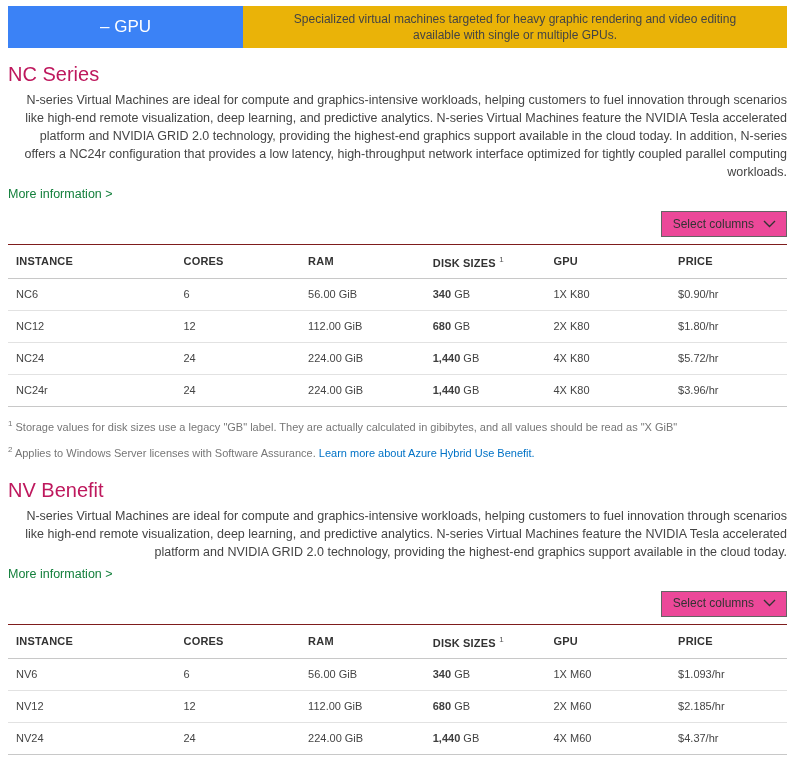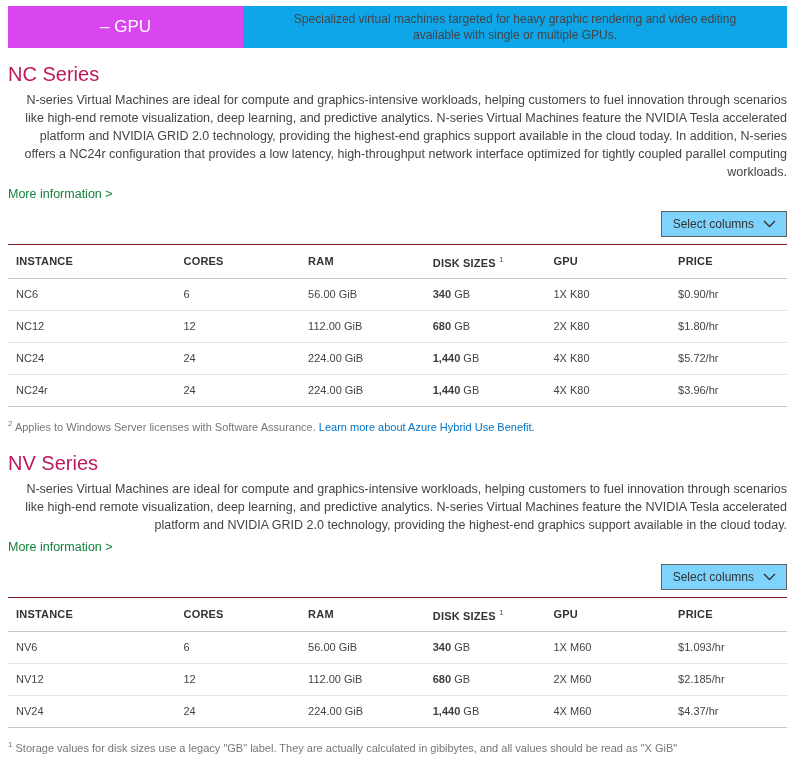--- a/index.html
+++ b/index.html
@@ -3,42 +3,42 @@
 <meta charset="utf-8">
 <style>
   * { margin: 0; padding: 0; box-sizing: border-box; }
   html, body { width: 810px; height: 769px; overflow: hidden; background: #fff; }
   body { font-family: "Liberation Sans", "DejaVu Sans", sans-serif; color: #444; }
   .content { margin: 6px 23px 0 8px; }
 
   
   .banner { display: flex; min-height: 40px; }
   .banner-tab {
-    width: 235px; background: #d946ef; color: #ffffff;
+    width: 235px; background: #3b82f6; color: #ffffff;
     display: flex; align-items: center; justify-content: center;
     font-size: 17px; font-weight: 300; cursor: pointer; flex-shrink: 0;
   }
   .banner-desc {
-    flex: 1; background: #0ea5e9; color: #444;
+    flex: 1; background: #eab308; color: #444;
     font-size: 12px; line-height: 16px; text-align: center;
     display: flex; align-items: center; justify-content: center;
     padding: 5px 45px;
   }
 
   
   .section-title { margin-top: 14px; font-size: 20px; line-height: 24px; font-weight: 300; color: #be185d; }
   .section-title.nv { margin-top: 18px; }
   .section-desc { margin-top: 5px; font-size: 12.5px; line-height: 18px; color: #444; text-align: right; }
   .more-info { display: inline-block; margin-top: 5px; font-size: 12.5px; line-height: 17px; color: #15803d; text-decoration: none; cursor: pointer; }
 
   
   .select-row { display: flex; justify-content: flex-end; margin-top: 8px; }
   .select-btn {
     display: flex; align-items: center; gap: 9px;
-    background: #7dd3fc; border: 1px solid #646464;
+    background: #ec4899; border: 1px solid #646464;
     padding: 4px 10px 5px 11px; height: 26px;
     font-family: inherit; font-size: 12px; color: #333; cursor: pointer;
   }
   .chevron-down svg { display: block; }
 
   
   table { width: 100%; border-collapse: collapse; margin-top: 7px; table-layout: fixed; }
   col.c1 { width: 21.5%; } col.c2 { width: 16%; } col.c3 { width: 16%; }
   col.c4 { width: 15.5%; } col.c5 { width: 16%; } col.c6 { width: 15%; }
   th {
@@ -135,24 +135,25 @@
         <td>NC24r</td>
         <td>24</td>
         <td>224.00 GiB</td>
         <td><span class="disk-val">1,440</span> <span>GB</span></td>
         <td>4X K80</td>
         <td>$3.96/hr</td>
       </tr>
     </tbody>
   </table>
 
+  <p class="footnote"><sup>1</sup> <span>Storage values for disk sizes use a legacy "GB" label. They are actually calculated in gibibytes, and all values should be read as "X GiB"</span></p>
   <p class="footnote"><sup>2</sup> <span>Applies to Windows Server licenses with Software Assurance.</span> <a class="footnote-link">Learn more about Azure Hybrid Use Benefit.</a></p>
 
   
-  <h2 class="section-title nv">NV Series</h2>
+  <h2 class="section-title nv">NV Benefit</h2>
   <p class="section-desc">N-series Virtual Machines are ideal for compute and graphics-intensive workloads, helping customers to fuel innovation through scenarios like high-end remote visualization, deep learning, and predictive analytics. N-series Virtual Machines feature the NVIDIA Tesla accelerated platform and NVIDIA GRID 2.0 technology, providing the highest-end graphics support available in the cloud today.</p>
   <a class="more-info">More information &gt;</a>
 
   <div class="select-row">
     <button class="select-btn">
       <span>Select columns</span>
       <span class="chevron-down">
         <svg width="13" height="8" viewBox="0 0 13 8">
             <polyline points="1,1 6.5,6.5 12,1" fill="none" stroke="#333" stroke-width="1.4"></polyline>
           </svg>

